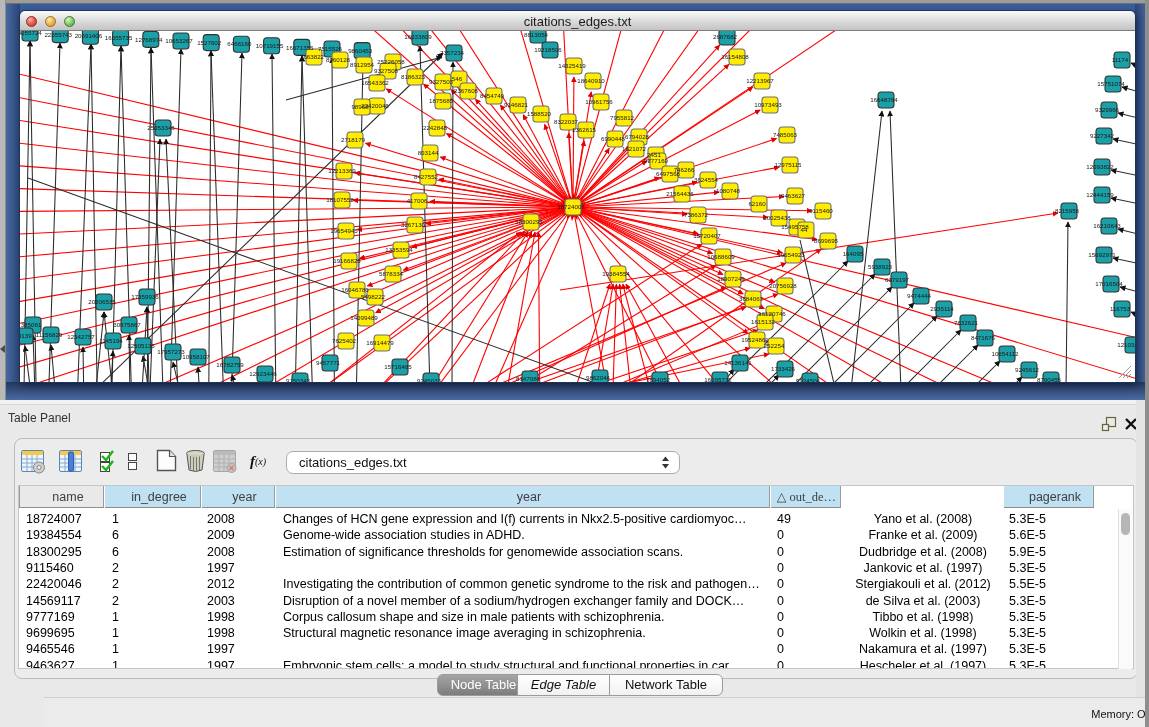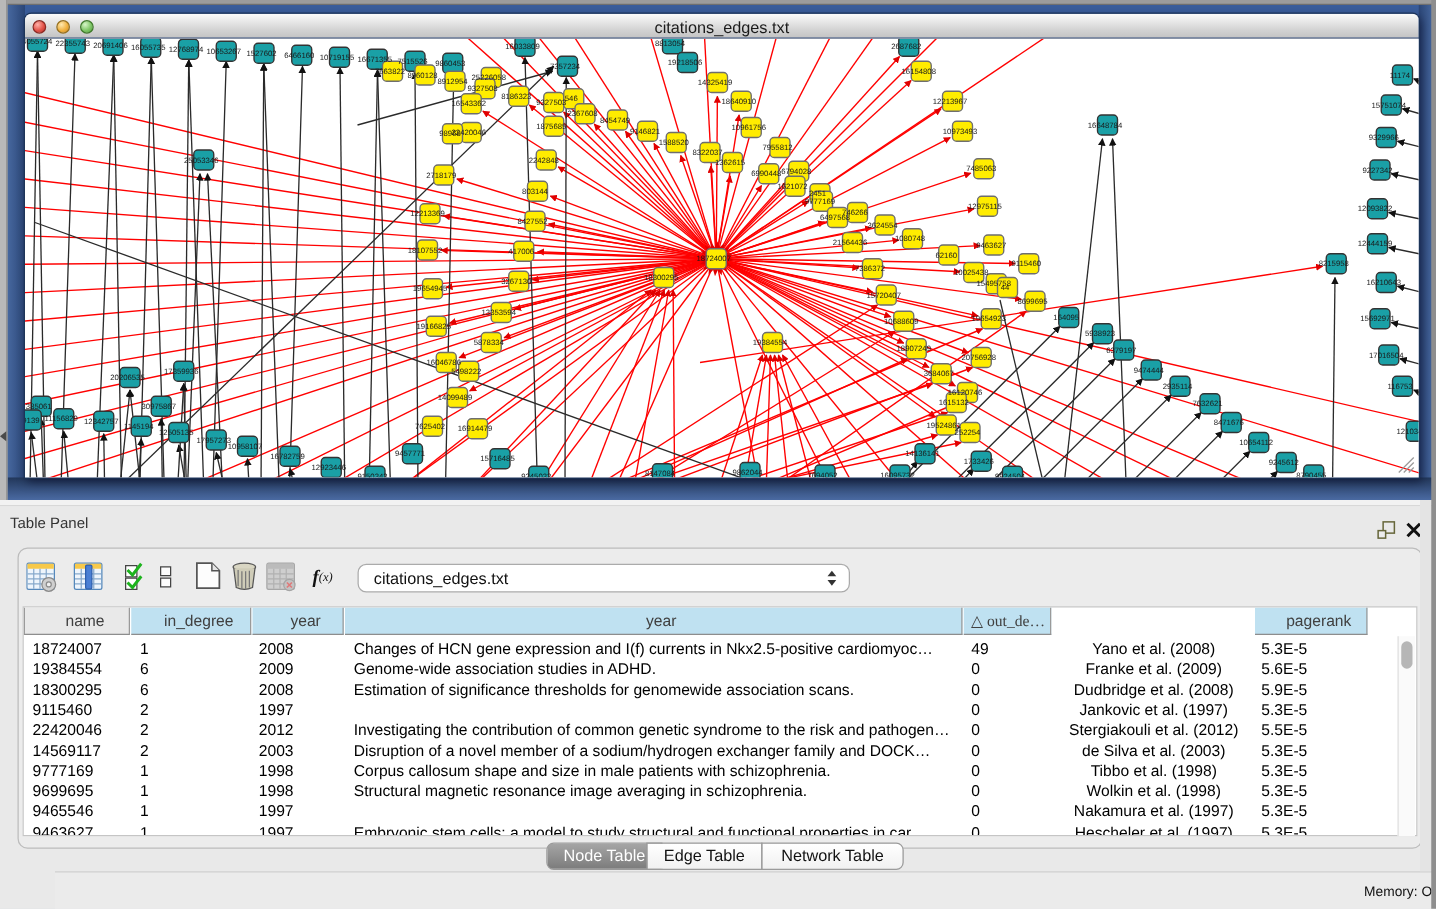--- a/index.html
+++ b/index.html
@@ -779,20 +779,20 @@
 <div class="td" style="left:990px">5.3E‑5</div>
 </div>
 </div>
       <div id="vsb">
           <div class="thumb"></div>
         </div>
     </div>
   </div>
   <div id="segs">
     <div class="seg" style="left:12px;width:93px;border-radius:6px 0 0 6px;background:linear-gradient(#a5a5a5,#7c7c7c);color:#fff;">Node Table</div>
-    <div class="seg" style="left:92px;width:93px;background:linear-gradient(#ffffff,#f1f1f1);color:#111;">Edge Table</div>
+    <div class="seg" style="left:92px;width:93px;background:linear-gradient(#ffffff,#f1f1f1);color:#111;font-style:italic;">Edge Table</div>
     <div class="seg" style="left:184px;width:114px;border-radius:0 6px 6px 0;background:linear-gradient(#ffffff,#f1f1f1);color:#111;">Network Table</div>
   </div>
   <div id="status">
     <div class="mem">Memory: OK</div>
     <div class="dot"></div>
   </div>
 </div>
 
 </body></html>

